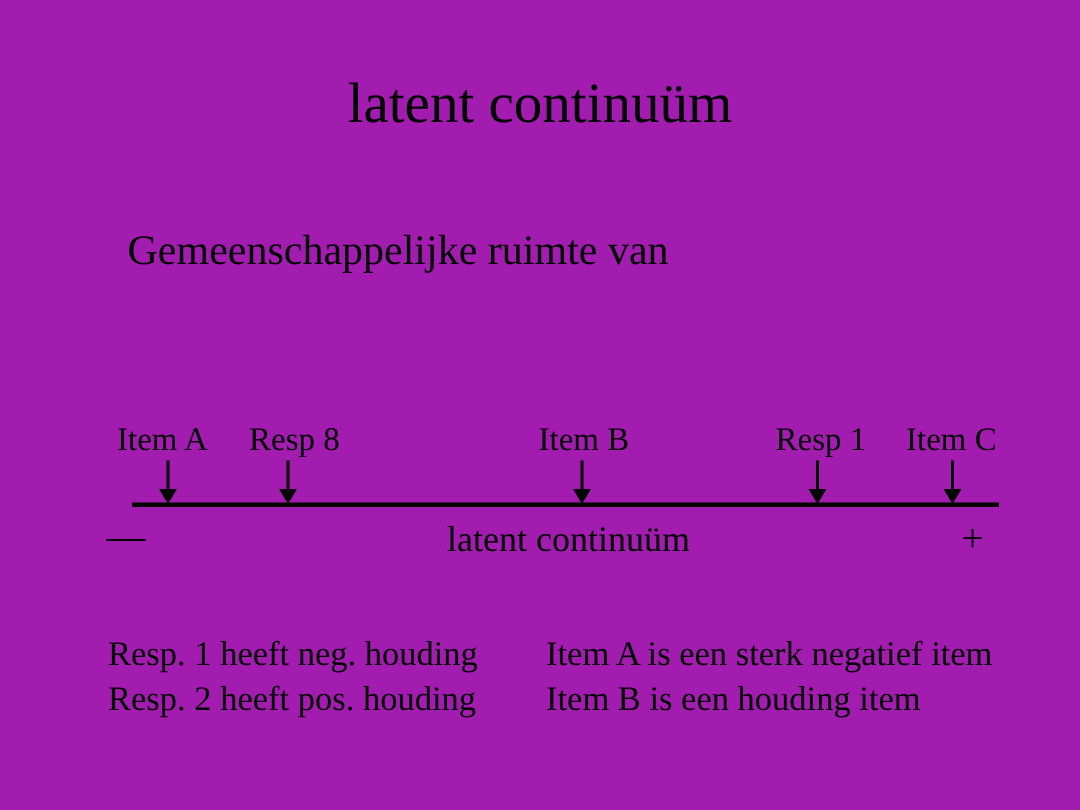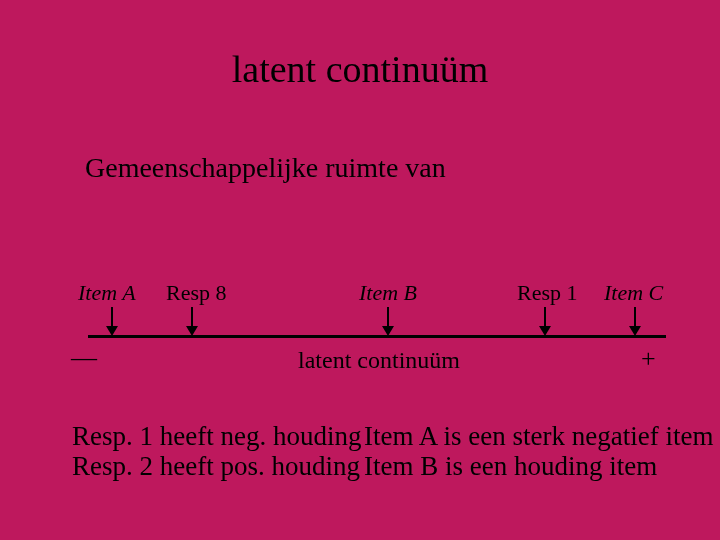--- a/index.html
+++ b/index.html
@@ -4,21 +4,21 @@
 <style>
   html, body {
     margin: 0;
     padding: 0;
     background: #ffffff;
   }
   .slide {
     position: relative;
     width: 720px;
     height: 540px;
-    background: #be185d;
+    background: #a21caf;
     overflow: hidden;
     font-family: "Liberation Serif", "DejaVu Serif", serif;
     color: #000000;
   }
   .abs { position: absolute; }
 
   .title {
     left: 0; right: 0; top: 47px;
     text-align: center;
     font-size: 38px;
@@ -31,21 +31,21 @@
     line-height: 30px;
     font-family: Liberation Serif, serif;
   }
 
   .diag-label {
     top: 280px;
     font-size: 22px;
     line-height: 26px;
     white-space: nowrap;
   }
-  .diag-label.italic { font-style: italic; }
+  .diag-label.italic { }
 
   .arrow {
     top: 307px;
     width: 12px;
   }
   .arrow .stem {
     width: 2px; height: 19px;
     background: #000;
     margin: 0 auto;
   }
@@ -69,21 +69,21 @@
   }
   .axis-label {
     left: 298px; top: 346px;
     font-size: 24px;
     line-height: 28px;
     white-space: nowrap;
   }
 
   .notes {
     top: 421px;
-    font-size: 27px;
+    font-size: 23px;
     line-height: 30px;
     white-space: nowrap;
   }
   .notes-left  { left: 72px; }
   .notes-right { left: 364px; }
 </style>
 </head>
 <body>
 
 <div class="slide">

